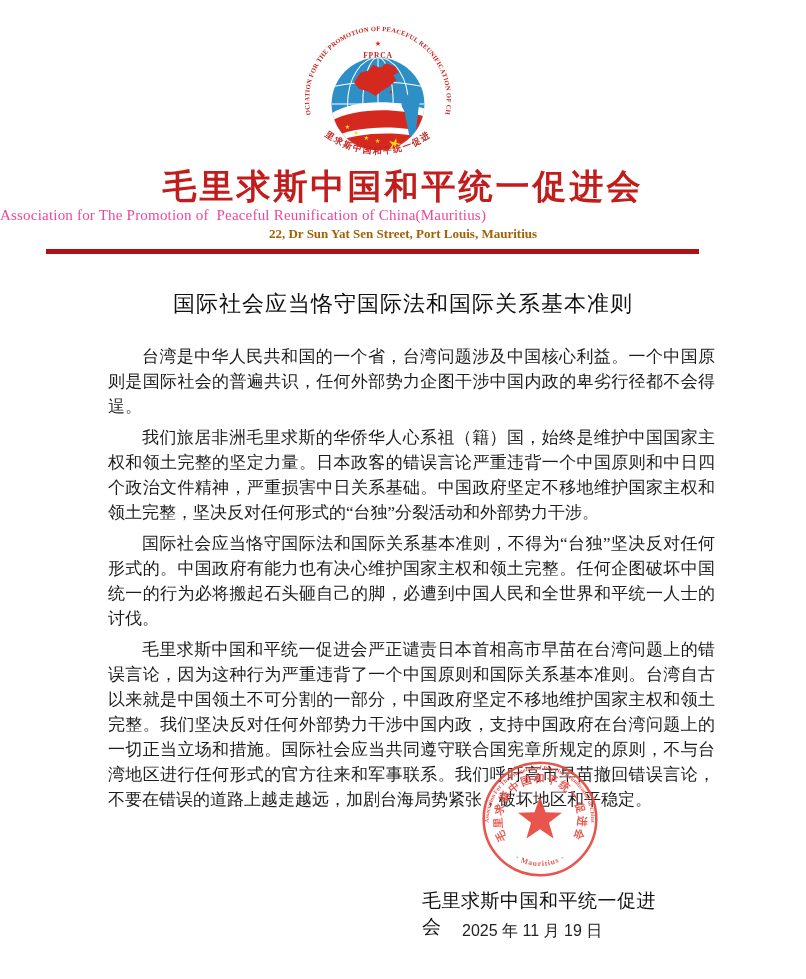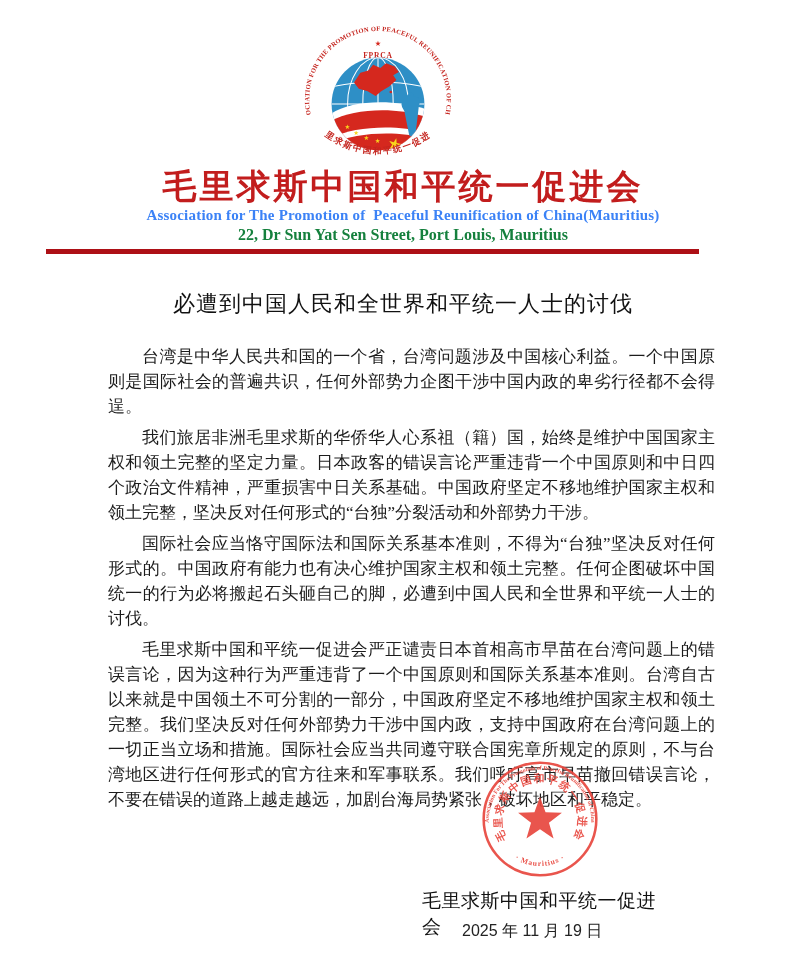--- a/index.html
+++ b/index.html
@@ -8,26 +8,26 @@
     font-family:"Liberation Serif","DejaVu Serif",serif;color:#1c1c1c;overflow:hidden;
   }
   
   .logo-wrap{position:absolute;top:20px;left:298px;width:160px;height:152px;}
   .org-zh{
     position:absolute;top:164px;left:0;width:100%;text-align:center;
     font-family:"Liberation Sans","DejaVu Sans",sans-serif;
     font-size:34px;font-weight:bold;letter-spacing:3px;color:#c21d1d;
   }
   .org-en{
-    position:absolute;top:207px;left:0;width:100%;text-align:center;
-    font-size:15px;font-weight:bold;color:#3b82f6;letter-spacing:.2px;white-space:pre;
+    position:absolute;top:207px;left:0;width:100%;text-align:left;
+    font-size:15px;font-weight:normal;color:#ec4899;letter-spacing:.2px;white-space:pre;
   }
   .org-addr{
     position:absolute;top:226px;left:0;width:100%;text-align:center;
-    font-size:16px;font-weight:bold;color:#15803d;
+    font-size:13px;font-weight:bold;color:#a16207;
   }
   .red-rule{position:absolute;top:249px;left:46px;width:653px;height:5px;background:#ad1016;}
   
   .doc-title{
     position:absolute;top:289px;left:0;width:100%;text-align:center;
     font-size:22px;font-weight:500;letter-spacing:1px;color:#111;
   }
   .doc-body{
     position:absolute;top:344px;left:108px;width:607px;
     font-size:17px;line-height:25px;text-align:justify;
@@ -99,21 +99,21 @@
         <textPath href="#lgBottom" startOffset="50%" text-anchor="middle">毛里求斯中国和平统一促进会</textPath>
       </text>
     </svg>
   </div>
 
   <div class="org-zh">毛里求斯中国和平统一促进会</div>
   <div class="org-en">Association for The Promotion of  Peaceful Reunification of China(Mauritius)</div>
   <div class="org-addr">22, Dr Sun Yat Sen Street, Port Louis, Mauritius</div>
   <div class="red-rule"></div>
 
-  <div class="doc-title">必遭到中国人民和全世界和平统一人士的讨伐</div>
+  <div class="doc-title">国际社会应当恪守国际法和国际关系基本准则</div>
   <div class="doc-body">
     <p>台湾是中华人民共和国的一个省，台湾问题涉及中国核心利益。一个中国原则是国际社会的普遍共识，任何外部势力企图干涉中国内政的卑劣行径都不会得逞。</p>
     <p>我们旅居非洲毛里求斯的华侨华人心系祖（籍）国，始终是维护中国国家主权和领土完整的坚定力量。日本政客的错误言论严重违背一个中国原则和中日四个政治文件精神，严重损害中日关系基础。中国政府坚定不移地维护国家主权和领土完整，坚决反对任何形式的“台独”分裂活动和外部势力干涉。</p>
     <p>国际社会应当恪守国际法和国际关系基本准则，不得为“台独”坚决反对任何形式的。中国政府有能力也有决心维护国家主权和领土完整。任何企图破坏中国统一的行为必将搬起石头砸自己的脚，必遭到中国人民和全世界和平统一人士的讨伐。</p>
     <p>毛里求斯中国和平统一促进会严正谴责日本首相高市早苗在台湾问题上的错误言论，因为这种行为严重违背了一个中国原则和国际关系基本准则。台湾自古以来就是中国领土不可分割的一部分，中国政府坚定不移地维护国家主权和领土完整。我们坚决反对任何外部势力干涉中国内政，支持中国政府在台湾问题上的一切正当立场和措施。国际社会应当共同遵守联合国宪章所规定的原则，不与台湾地区进行任何形式的官方往来和军事联系。我们呼吁高市早苗撤回错误言论，不要在错误的道路上越走越远，加剧台海局势紧张，破坏地区和平稳定。</p>
   </div>
 
   <div class="seal-wrap">
     <svg viewBox="0 0 150 150" width="128" height="128">
       <defs>

